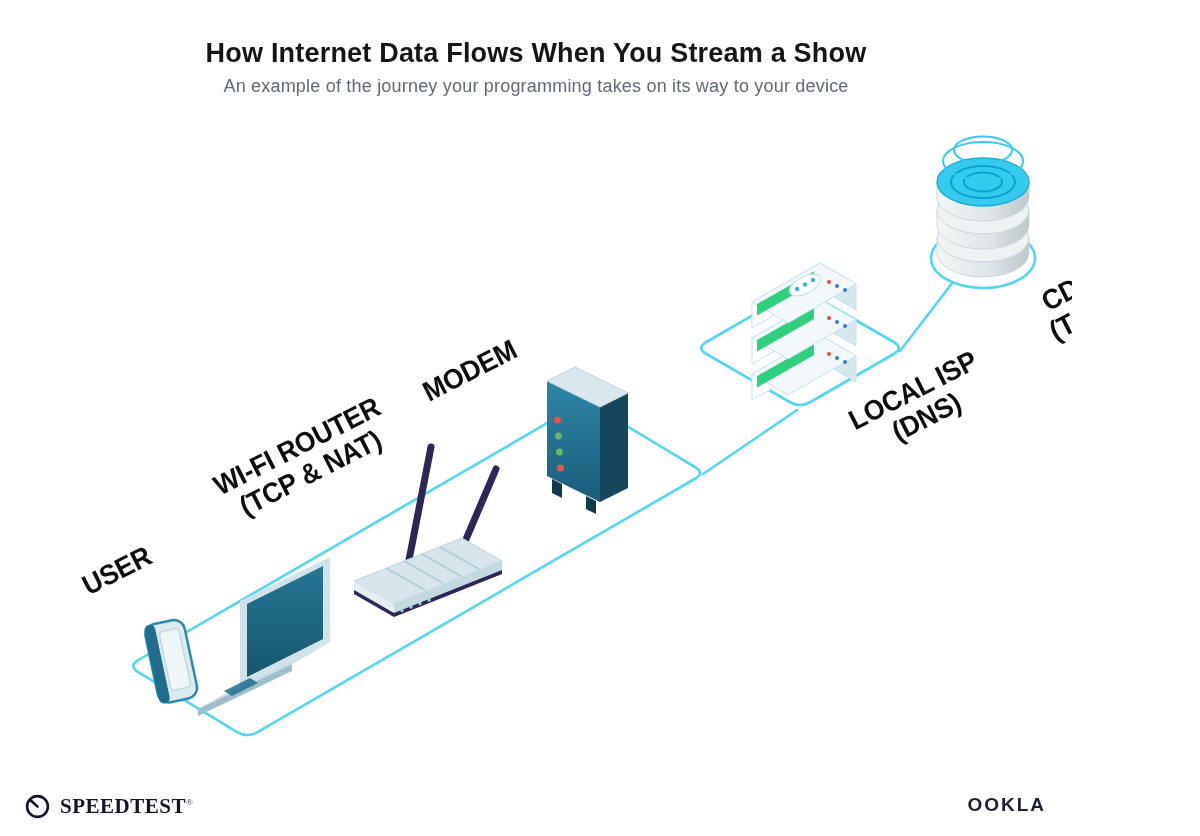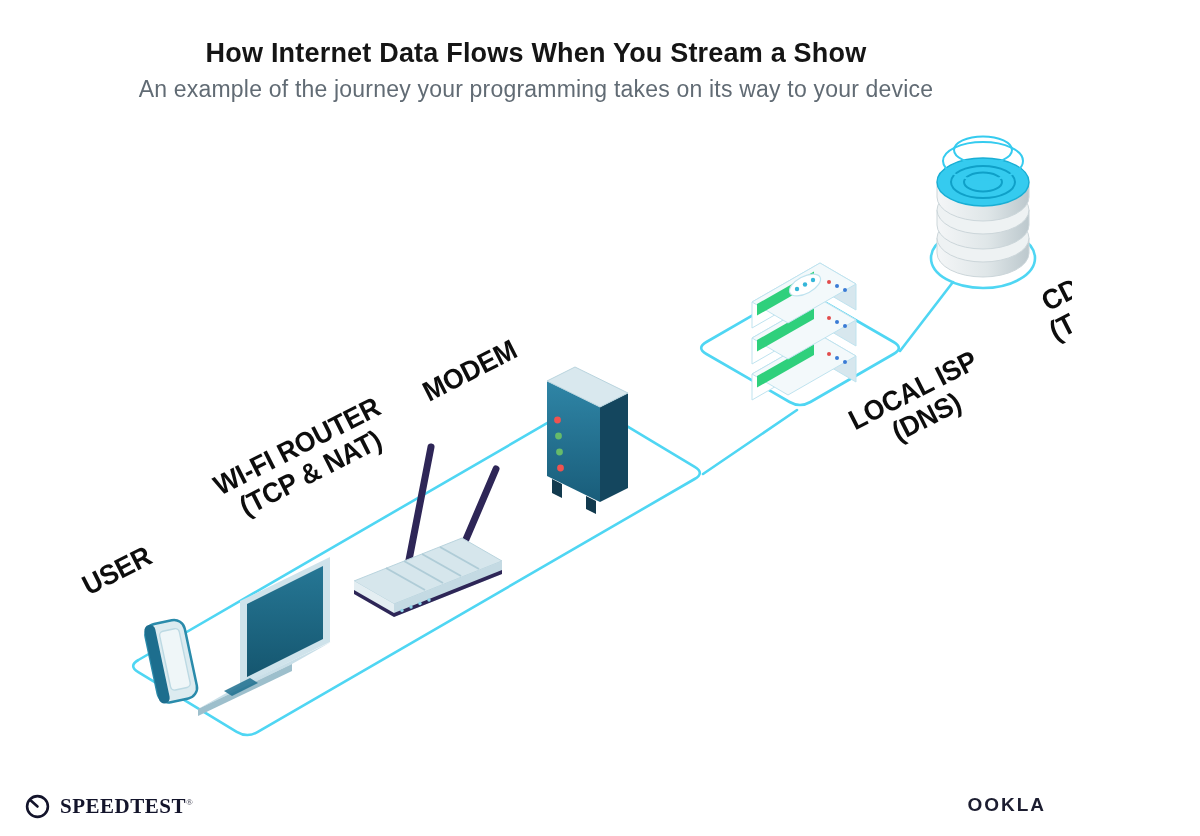--- a/index.html
+++ b/index.html
@@ -6,21 +6,21 @@
   .canvas {
     position:relative; width:1072px; height:836px; background:#ffffff;
     font-family:"Liberation Sans", sans-serif; overflow:hidden;
   }
   .title {
     position:absolute; top:38px; left:0; width:100%; text-align:center;
     font-size:27px; font-weight:700; color:#151515; letter-spacing:0.2px;
   }
   .subtitle {
     position:absolute; top:76px; left:0; width:100%; text-align:center;
-    font-size:23px; font-weight:400; color:#616b74; letter-spacing:0.2px;
+    font-size:18px; font-weight:400; color:#616b74; letter-spacing:0.2px;
   }
   .scene { position:absolute; left:0; top:0; width:1200px; height:836px; }
   .iso-label {
     position:absolute; text-align:center; font-weight:800; color:#0d0d0d;
     font-size:28px; line-height:1.08; letter-spacing:-0.2px; white-space:nowrap;
     transform:rotate(-27deg) scaleX(0.95); transform-origin:center center;
   }
   #label-user   { left:52px;  top:556px; width:130px; }
   #label-router { left:190px; top:430px; width:228px; }
   #label-modem  { left:396px; top:356px; width:148px; }

